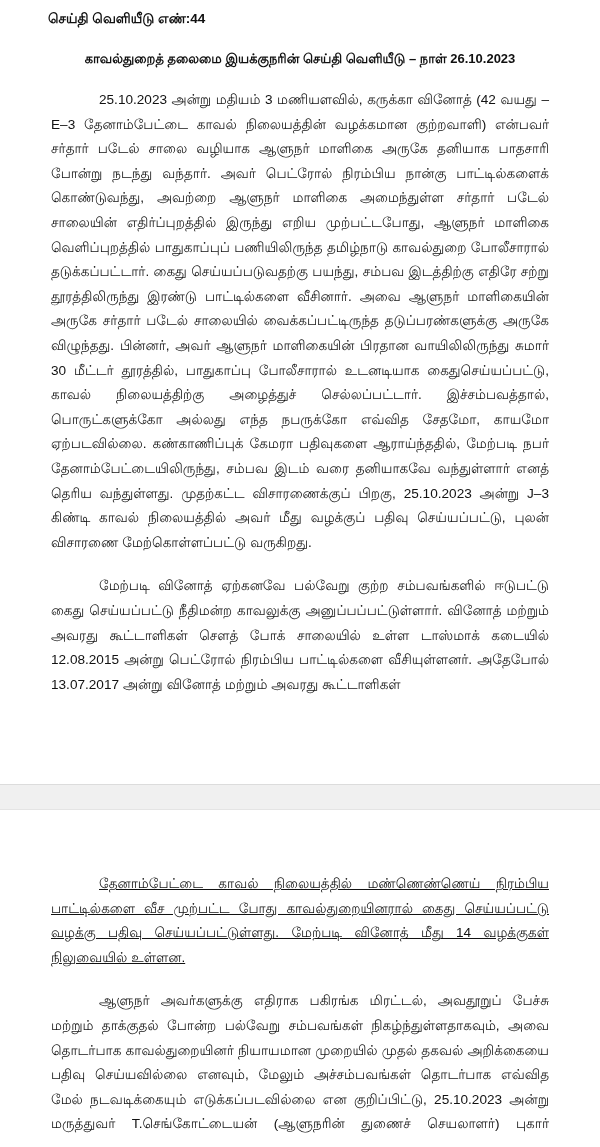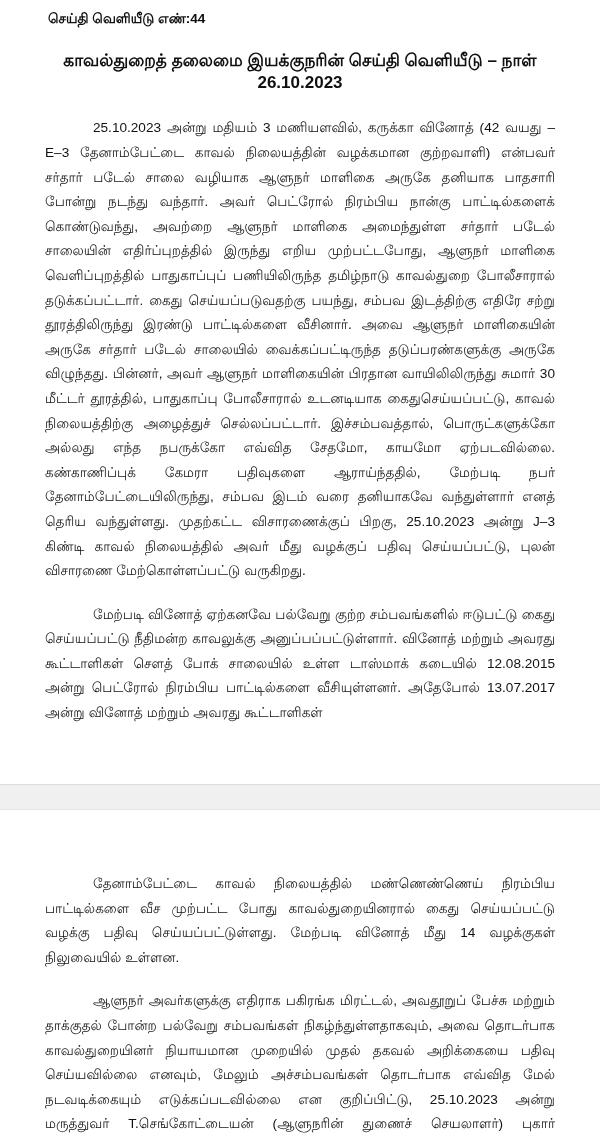--- a/index.html
+++ b/index.html
@@ -59,49 +59,50 @@
   .release-no {
     font-size: 13.5px;
     font-weight: bold;
     color: #101010;
     letter-spacing: 0px;
     margin: 0 0 0 13px;
     line-height: 1.3;
   }
 
   .title {
-    font-size: 17px;
+    font-size: 13px;
     font-weight: bold;
     color: #101010;
     text-align: center;
     margin: 22px 0 0 0;
     line-height: 1.35;
   }
 
   p.body-para {
     font-size: 13.6px;
     line-height: 24.6px;
     text-align: justify;
     text-justify: inter-word;
     text-indent: 48px;
-    margin: 10px;
+    margin: 16px;
     color: #121212;
     word-spacing: 0.2px;
   }
 
   p.body-para + p.body-para {
     margin-top: 19px;
   }
 
   .page-one p.body-para:first-of-type {
     margin-top: 21px;
   }
 
   .page-two p.body-para:first-of-type {
     margin-top: 0;
+    text-decoration: underline;
   }
 </style>
 </head>
 <body>
 
 <div class="doc-viewer">
 
   <div class="page page-one">
     <div class="release-no"><span>செய்தி வெளியீடு எண்:44</span></div>
 

